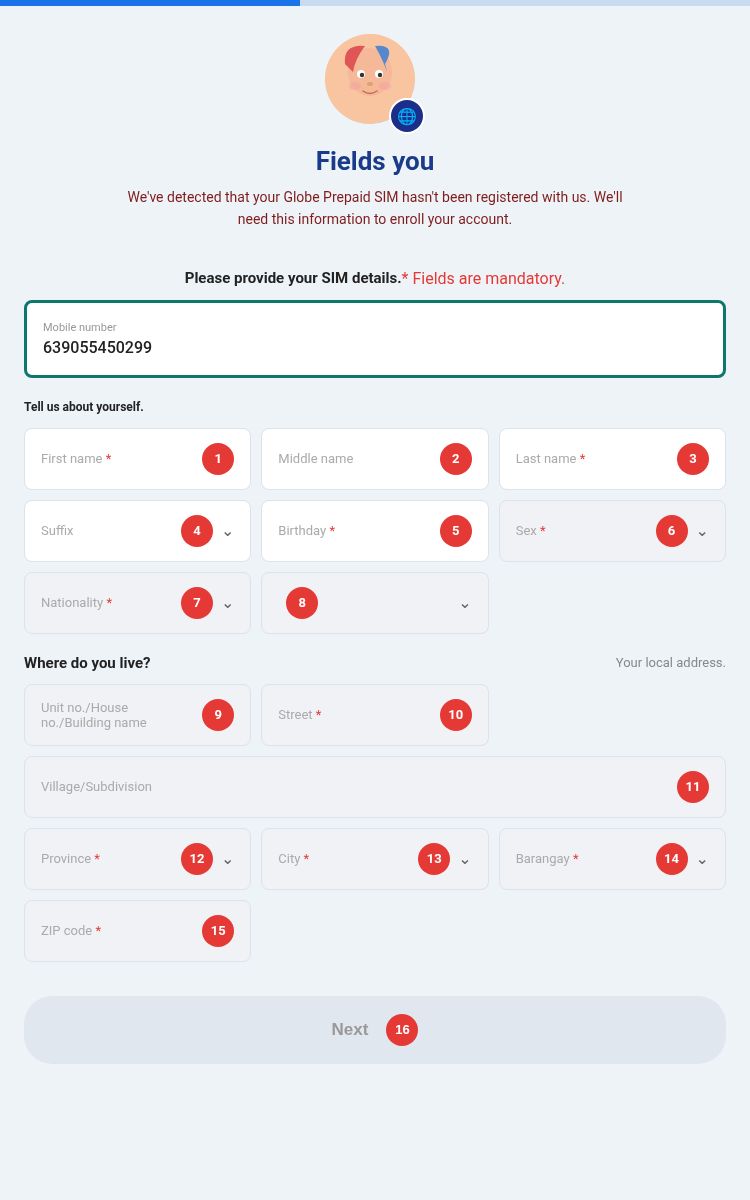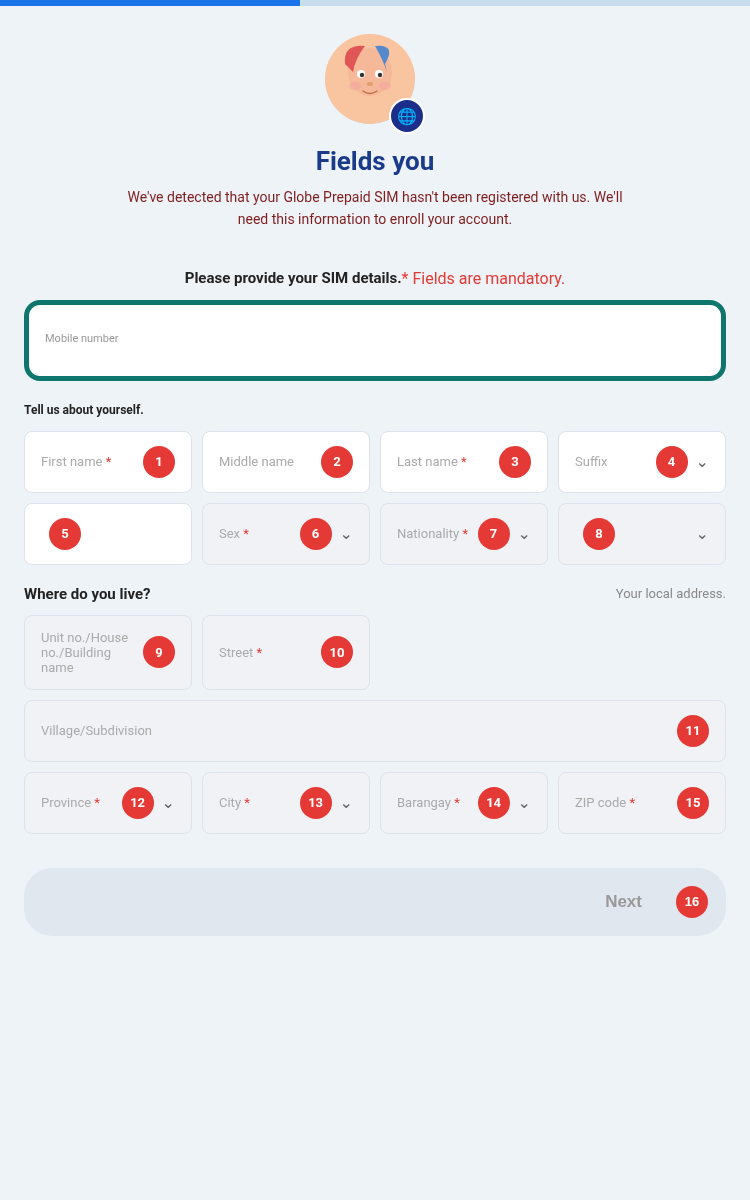--- a/index.html
+++ b/index.html
@@ -89,23 +89,23 @@
       color: #222;
     }
 
     .mandatory-note {
       font-size: 16px;
       color: #e53935;
     }
 
     .mobile-field {
       background: #fff;
-      border: 5px solid #0f766e;
-      border-radius: 16px;
-      padding: 27px 16px;
+      border: 3px solid #0f766e;
+      border-radius: 8px;
+      padding: 18px 16px;
       width: 100%;
     }
 
     .field-label-small {
       font-size: 11px;
       color: #999;
       margin-bottom: 4px;
     }
 
     .field-value {
@@ -116,21 +116,21 @@
 
     .tell-us-label {
       font-size: 12px;
       font-weight: 700;
       color: #222;
       margin: 22px 0 14px;
     }
 
     .form-grid {
       display: grid;
-      grid-template-columns: 1fr 1fr 1fr 1fr;
+      grid-template-columns: 1fr 1fr 1fr;
       gap: 10px;
       margin-bottom: 10px;
     }
 
     .form-field {
       background: #fff;
       border: 1px solid #dce3ec;
       border-radius: 8px;
       padding: 14px 16px;
       position: relative;
@@ -203,22 +203,22 @@
       background: #e0e7ef;
       border: none;
       border-radius: 28px;
       padding: 18px;
       font-size: 17px;
       font-weight: 600;
       color: #999;
       cursor: pointer;
       display: flex;
       align-items: center;
-      justify-content: flex-end;
-      gap: 26px;
+      justify-content: center;
+      gap: 10px;
     }
 
     
     .face-shape {
       width: 90px;
       height: 90px;
       border-radius: 50%;
       overflow: hidden;
       background: linear-gradient(160deg, #f9c5a0 40%, #aacde8 100%);
       display: flex;
@@ -268,20 +268,21 @@
 
 <div class="form-section">
 
   <div class="section-header">
     <span class="section-label">Please provide your SIM details.</span>
     <span class="mandatory-note">* Fields are mandatory.</span>
   </div>
 
   <div class="mobile-field">
     <div class="field-label-small">Mobile number</div>
+    <div class="field-value">639055450299</div>
   </div>
 
   <div class="tell-us-label">Tell us about yourself.</div>
 
   <div class="form-grid">
 
     <div class="form-field">
       <div class="field-inner">
         <span class="field-placeholder has-asterisk">First name</span>
       </div>
@@ -304,20 +305,23 @@
 
     <div class="form-field">
       <div class="field-inner">
         <span class="field-placeholder">Suffix</span>
       </div>
       <div class="badge-circle">4</div>
       <span class="chevron-icon">⌄</span>
     </div>
 
     <div class="form-field">
+      <div class="field-inner">
+        <span class="field-placeholder has-asterisk">Birthday</span>
+      </div>
       <div class="badge-circle">5</div>
     </div>
 
     <div class="form-field disabled">
       <div class="field-inner">
         <span class="field-placeholder has-asterisk">Sex</span>
       </div>
       <div class="badge-circle">6</div>
       <span class="chevron-icon">⌄</span>
     </div>

